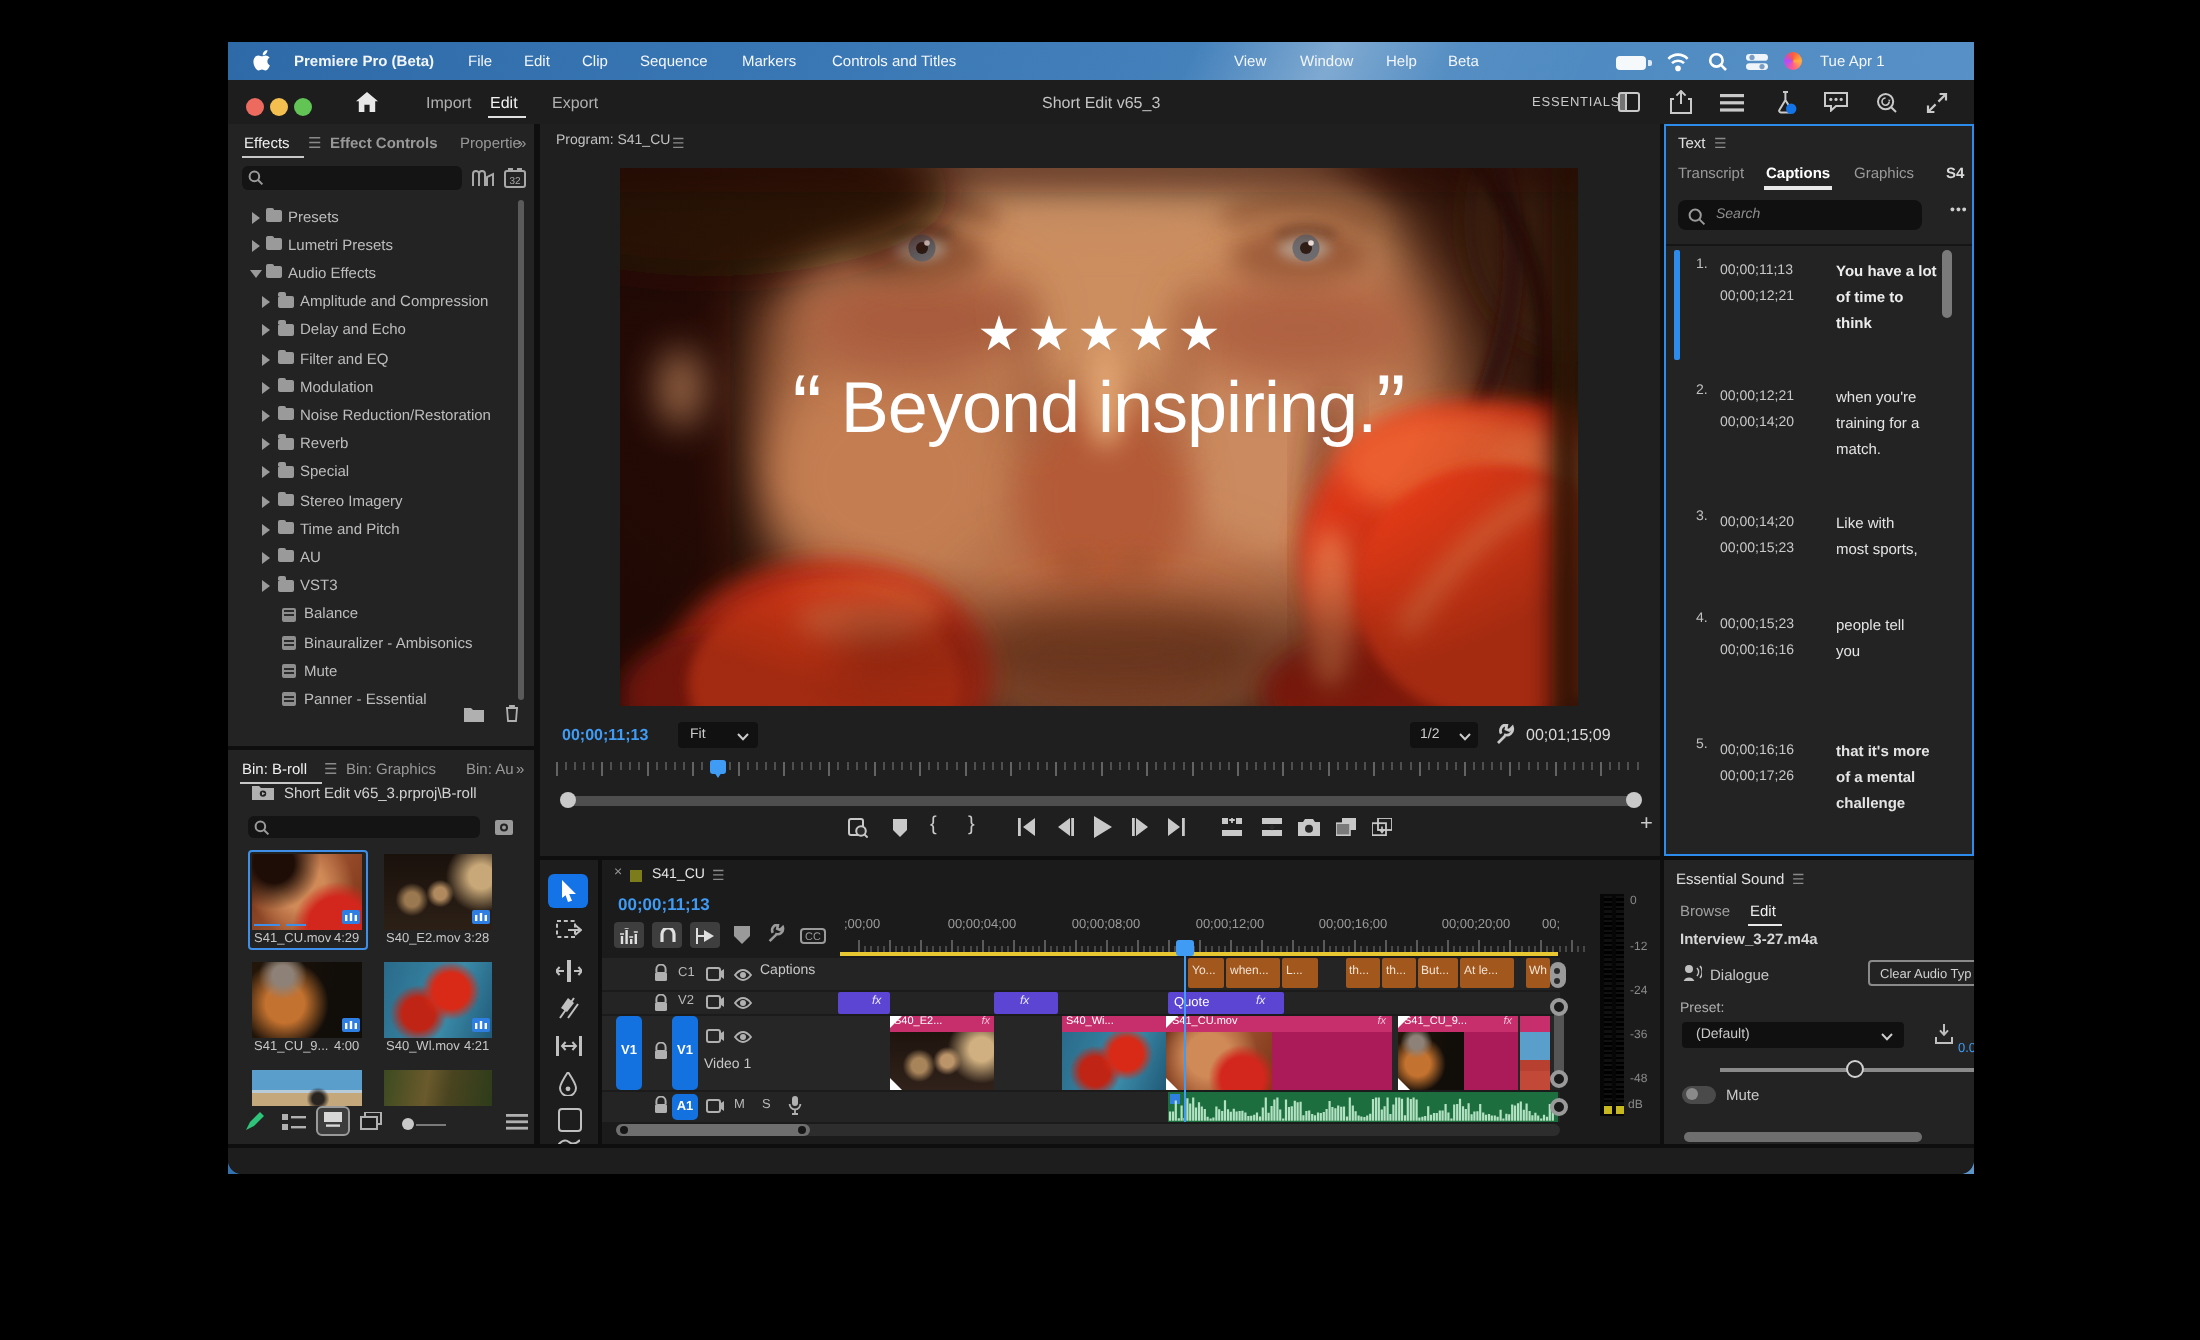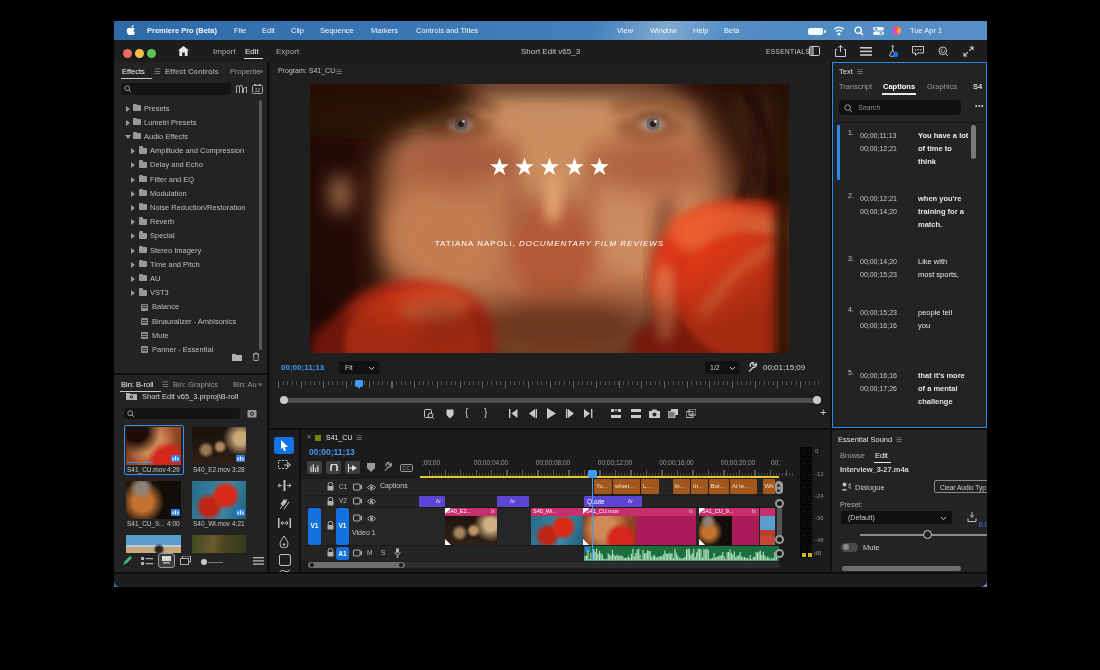--- a/index.html
+++ b/index.html
@@ -440,21 +440,21 @@
             <ellipse cx="48" cy="264" rx="48" ry="32" fill="#98140a" filter="url(#b6)"></ellipse>
             <ellipse cx="102" cy="258" rx="68" ry="48" fill="#f23a14" filter="url(#b3)"></ellipse>
             <ellipse cx="122" cy="226" rx="34" ry="12" fill="#f4683a" filter="url(#b6)"></ellipse>
             <rect x="466" y="-10" width="16" height="290" fill="#150806" filter="url(#b6)"></rect>
             <rect x="-20" y="-18" width="520" height="30" fill="rgba(18,8,2,.45)" filter="url(#b6)"></rect>
             <rect x="110" y="222" width="260" height="34" fill="rgba(10,2,0,0.25)" filter="url(#b12)"></rect>
           </svg>
           <div class="abs" style="left:0; top:0; width:479px; height:269px; background:rgba(172,66,32,0.15);"></div>
           <div class="abs" style="left:0; top:0; width:479px; height:269px; background:radial-gradient(ellipse 65% 60% at 48% 42%, rgba(0,0,0,0) 55%, rgba(20,7,3,0.33) 100%);"></div>
           <div class="abs" style="left:0; top:68.5px; width:479px; text-align:center; color:#fff; font-size:24px; letter-spacing:3.5px; text-indent:3.5px;">★★★★★</div>
-          <div class="abs" style="left:0; top:155px; width:479px; text-align:center; color:#fff; font-size:8px; letter-spacing:1px;">TATIANA NAPOLI, <i>DOCUMENTARY FILM REVIEWS</i></div>
+          <div class="abs" style="left:0; top:93px; width:479px; text-align:center; color:#fff; font-size:36px;"><span style="font-size:44px; position:relative; top:2px;">“</span><span style="letter-spacing:-.5px;">&nbsp;Beyond inspiring.</span><span style="font-size:44px; position:relative; top:2px;">”</span></div>
         </div>
         <div id="progctl">
           <div class="abs" style="left:11px; top:301px; font-size:8px; font-weight:700; color:#3f9bf4;">00;00;11;13</div>
           <div class="abs" style="left:69px; top:299px; width:40px; height:13px; background:#111; border-radius:2px;">
             <span class="abs" style="left:6px; top:3px; font-size:7px; color:#ccc;">Fit</span>
             <svg class="abs" style="left:29px; top:4.5px;" width="7" height="5" viewBox="0 0 7 5">
                 <path d="M1 1 L3.5 3.6 L6 1" stroke="#ccc" fill="none"></path>
               </svg>
           </div>
           <div class="abs" style="left:435px; top:299px; width:34px; height:13px; background:#111; border-radius:2px;">
@@ -789,21 +789,21 @@
         </div>
         <div class="abs" style="left:142px; top:39px; font-size:7px; color:#cfcfcf; letter-spacing:.5px;">•••</div>
         <div class="abs" style="left:0; top:59px; width:153px; height:1px; background:#151515;"></div>
         <div class="abs" style="left:4px; top:62px; width:3px; height:55px; background:#2d8ceb; border-radius:1px;"></div>
         <div class="abs" style="left:138px; top:62px; width:5px; height:34px; background:#7a7a7a; border-radius:2.5px;"></div>
         <div class="abs" style="left:15px; top:66px; font-size:7px; color:#c0c0c0;">1.</div>
         <div class="abs" style="left:27px; top:66px; font-size:7px; color:#c8c8c8; line-height:13px;">00;00;11;13<br>00;00;12;21</div>
         <div class="abs" style="left:85px; top:66px; font-size:7.5px; color:#ececec; line-height:13px; font-weight:700;">You have a lot<br>of time to<br>think</div>
         <div class="abs" style="left:15px; top:129px; font-size:7px; color:#c0c0c0;">2.</div>
         <div class="abs" style="left:27px; top:129px; font-size:7px; color:#c8c8c8; line-height:13px;">00;00;12;21<br>00;00;14;20</div>
-        <div class="abs" style="left:85px; top:129px; font-size:7.5px; color:#e4e4e4; line-height:13px;font-weight:bold;">when you're<br>training for a<br>match.</div>
+        <div class="abs" style="left:85px; top:129px; font-size:7.5px; color:#e4e4e4; line-height:13px;">when you're<br>training for a<br>match.</div>
         <div class="abs" style="left:15px; top:192px; font-size:7px; color:#c0c0c0;">3.</div>
         <div class="abs" style="left:27px; top:192px; font-size:7px; color:#c8c8c8; line-height:13px;">00;00;14;20<br>00;00;15;23</div>
         <div class="abs" style="left:85px; top:192px; font-size:7.5px; color:#e4e4e4; line-height:13px;">Like with<br>most sports,</div>
         <div class="abs" style="left:15px; top:243px; font-size:7px; color:#c0c0c0;">4.</div>
         <div class="abs" style="left:27px; top:243px; font-size:7px; color:#c8c8c8; line-height:13px;">00;00;15;23<br>00;00;16;16</div>
         <div class="abs" style="left:85px; top:243px; font-size:7.5px; color:#e4e4e4; line-height:13px;">people tell<br>you</div>
         <div class="abs" style="left:15px; top:306px; font-size:7px; color:#c0c0c0;">5.</div>
         <div class="abs" style="left:27px; top:306px; font-size:7px; color:#c8c8c8; line-height:13px;">00;00;16;16<br>00;00;17;26</div>
         <div class="abs" style="left:85px; top:306px; font-size:7.5px; color:#e4e4e4; line-height:13px;font-weight:bold;">that it's more<br>of a mental<br>challenge</div>
       </div>

